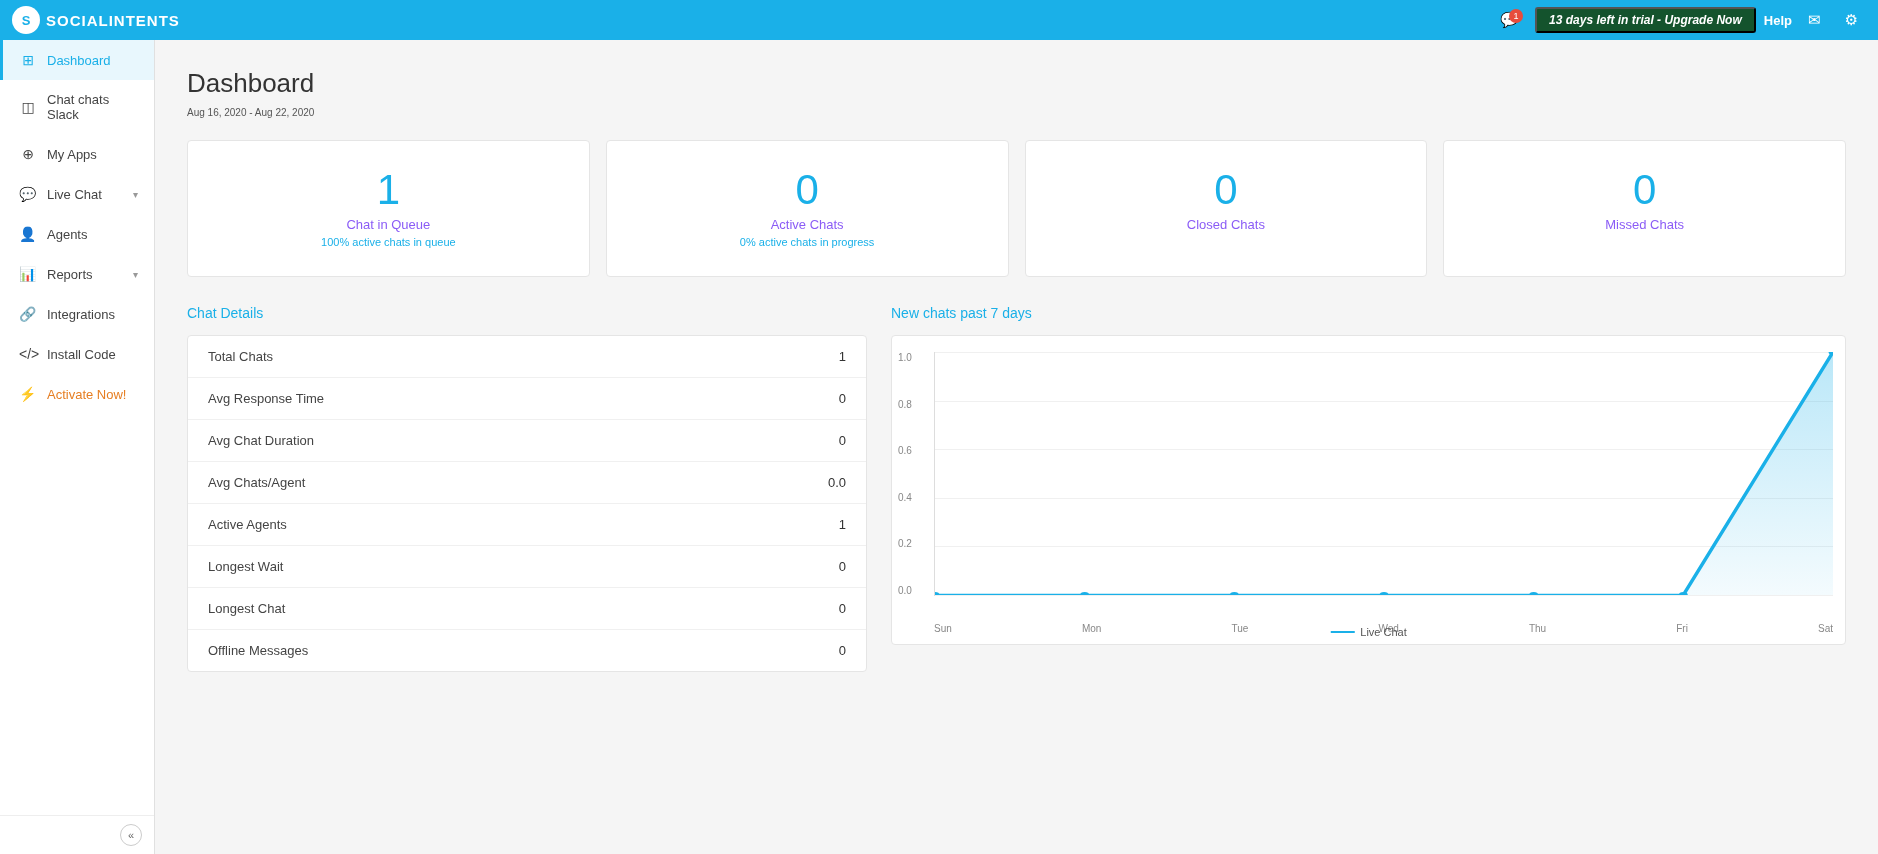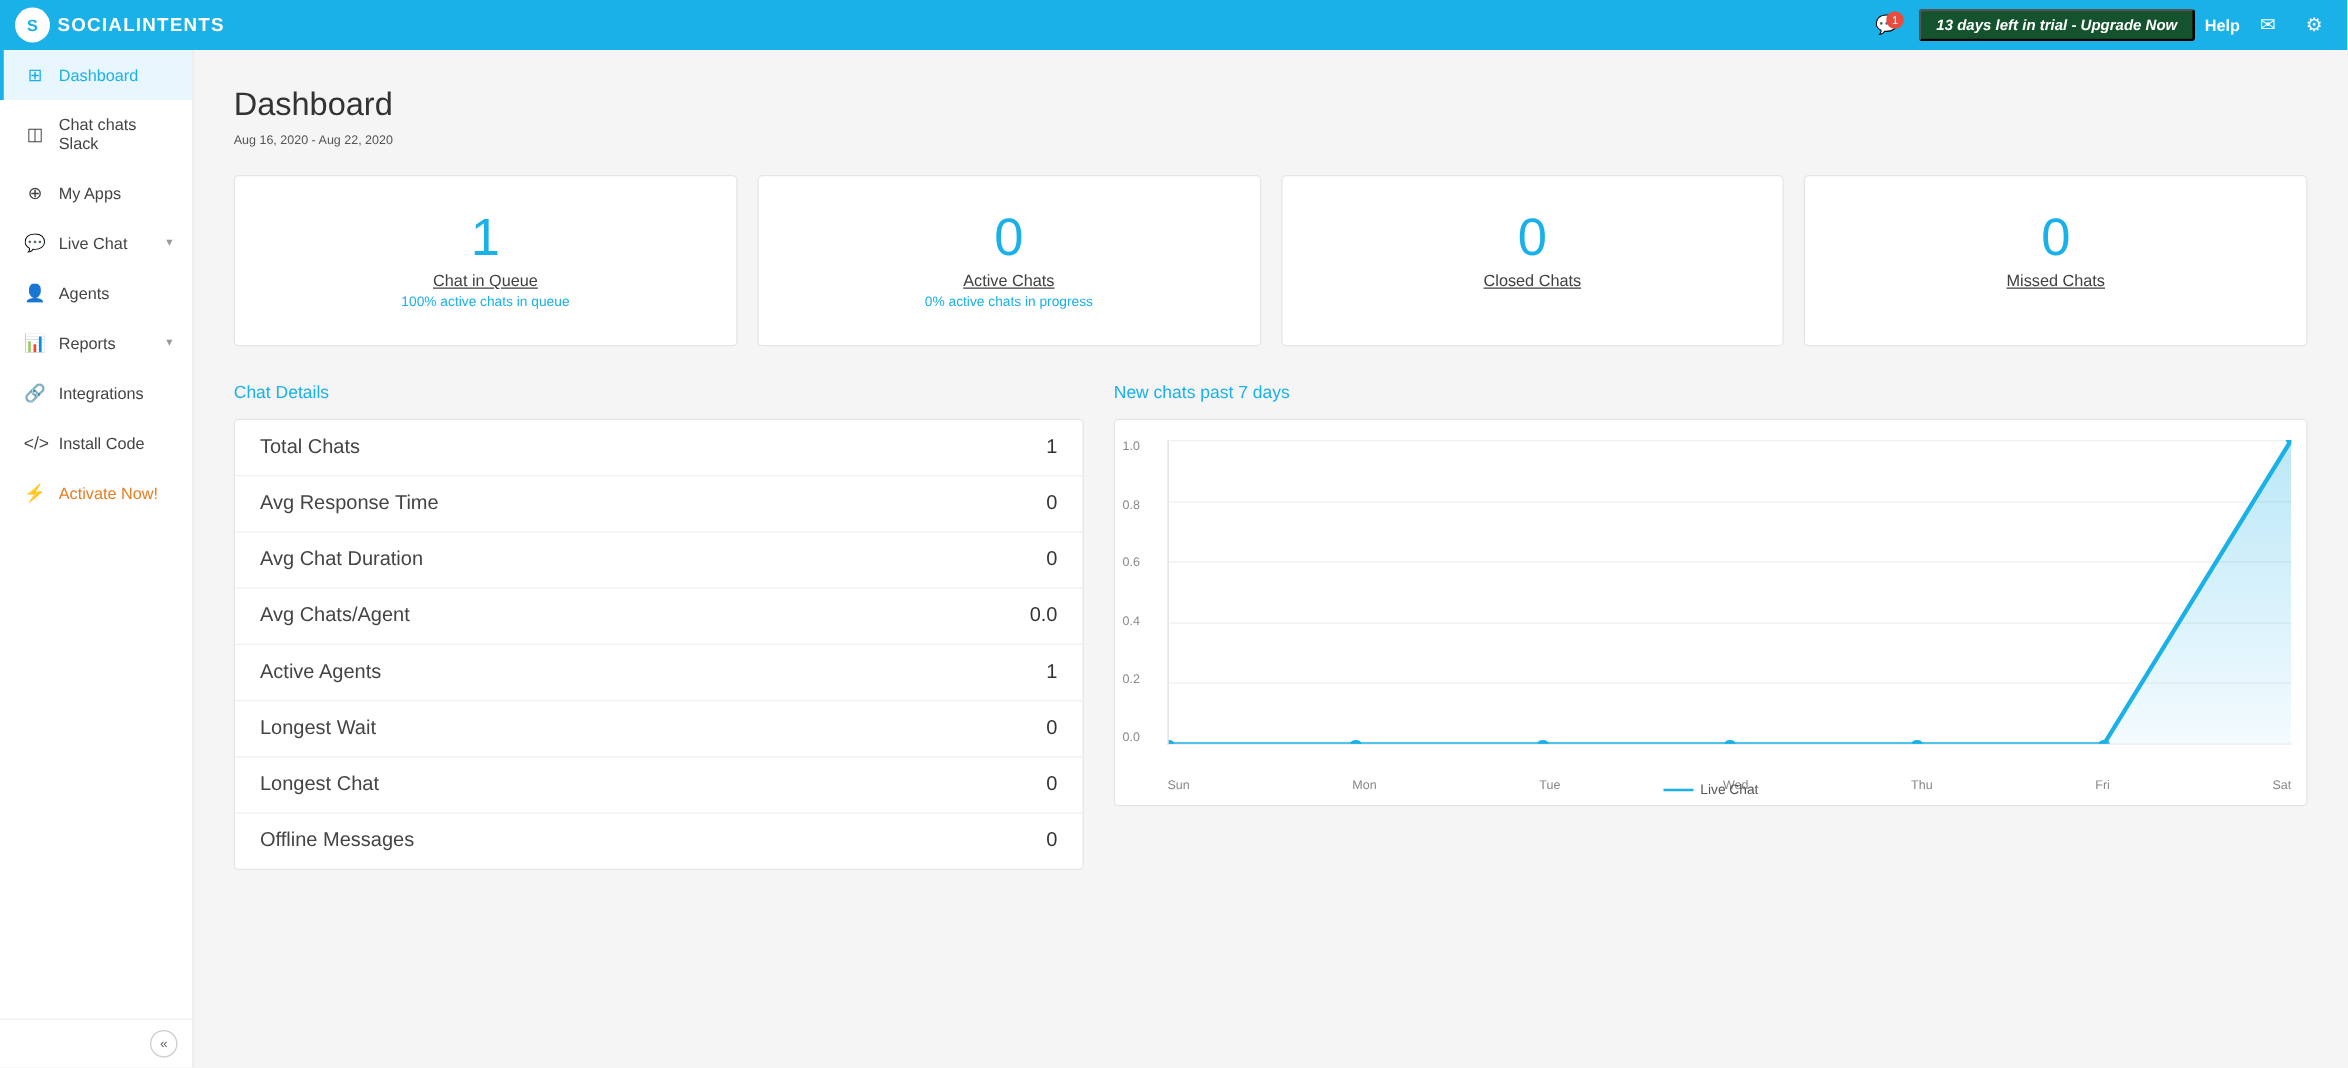--- a/index.html
+++ b/index.html
@@ -67,36 +67,36 @@
     .page-title { font-size: 26px; color: #333; font-weight: 400; margin-bottom: 8px; }
     .date-range { font-size: 10px; color: #555; margin-bottom: 22px; }
 
     
     .stat-cards { display: flex; gap: 16px; margin-bottom: 28px; }
     .stat-card {
       flex: 1; background: #fff; border: 1px solid #e5e5e5; border-radius: 4px;
       padding: 28px 20px; text-align: center; min-width: 0;
     }
     .stat-card .stat-number { font-size: 42px; font-weight: 300; color: #1ab0e8; line-height: 1; }
-    .stat-card .stat-label { font-size: 13px; color: #404040; margin-top: 6px; text-decoration: underline; }
+    .stat-card .stat-label { font-size: 13px; color: #8b5cf6; margin-top: 6px; }
     .stat-card .stat-sub { font-size: 11px; color: #1ab0e8; margin-top: 4px; }
 
     
     .lower-section { display: flex; gap: 24px; }
 
     
     .chat-details-panel { flex: 0 0 680px; }
     .panel-title { font-size: 14px; color: #1ab0e8; margin-bottom: 14px; font-weight: 500; }
     .details-table {
       background: #fff; border: 1px solid #e5e5e5; border-radius: 4px;
       overflow: hidden;
     }
     .details-row {
       display: flex; justify-content: space-between; align-items: center;
-      padding: 13px 20px; border-bottom: 1px solid #f0f0f0; font-size: 16px; color: #444;
+      padding: 13px 20px; border-bottom: 1px solid #f0f0f0; font-size: 13px; color: #444;
     }
     .details-row:last-child { border-bottom: none; }
     .details-row .val { color: #333; font-weight: 500; }
 
     
     .chart-panel { flex: 1; }
     .chart-container {
       background: #fff; border: 1px solid #e5e5e5; border-radius: 4px;
       padding: 16px 12px 30px 12px; position: relative; height: 310px;
     }

